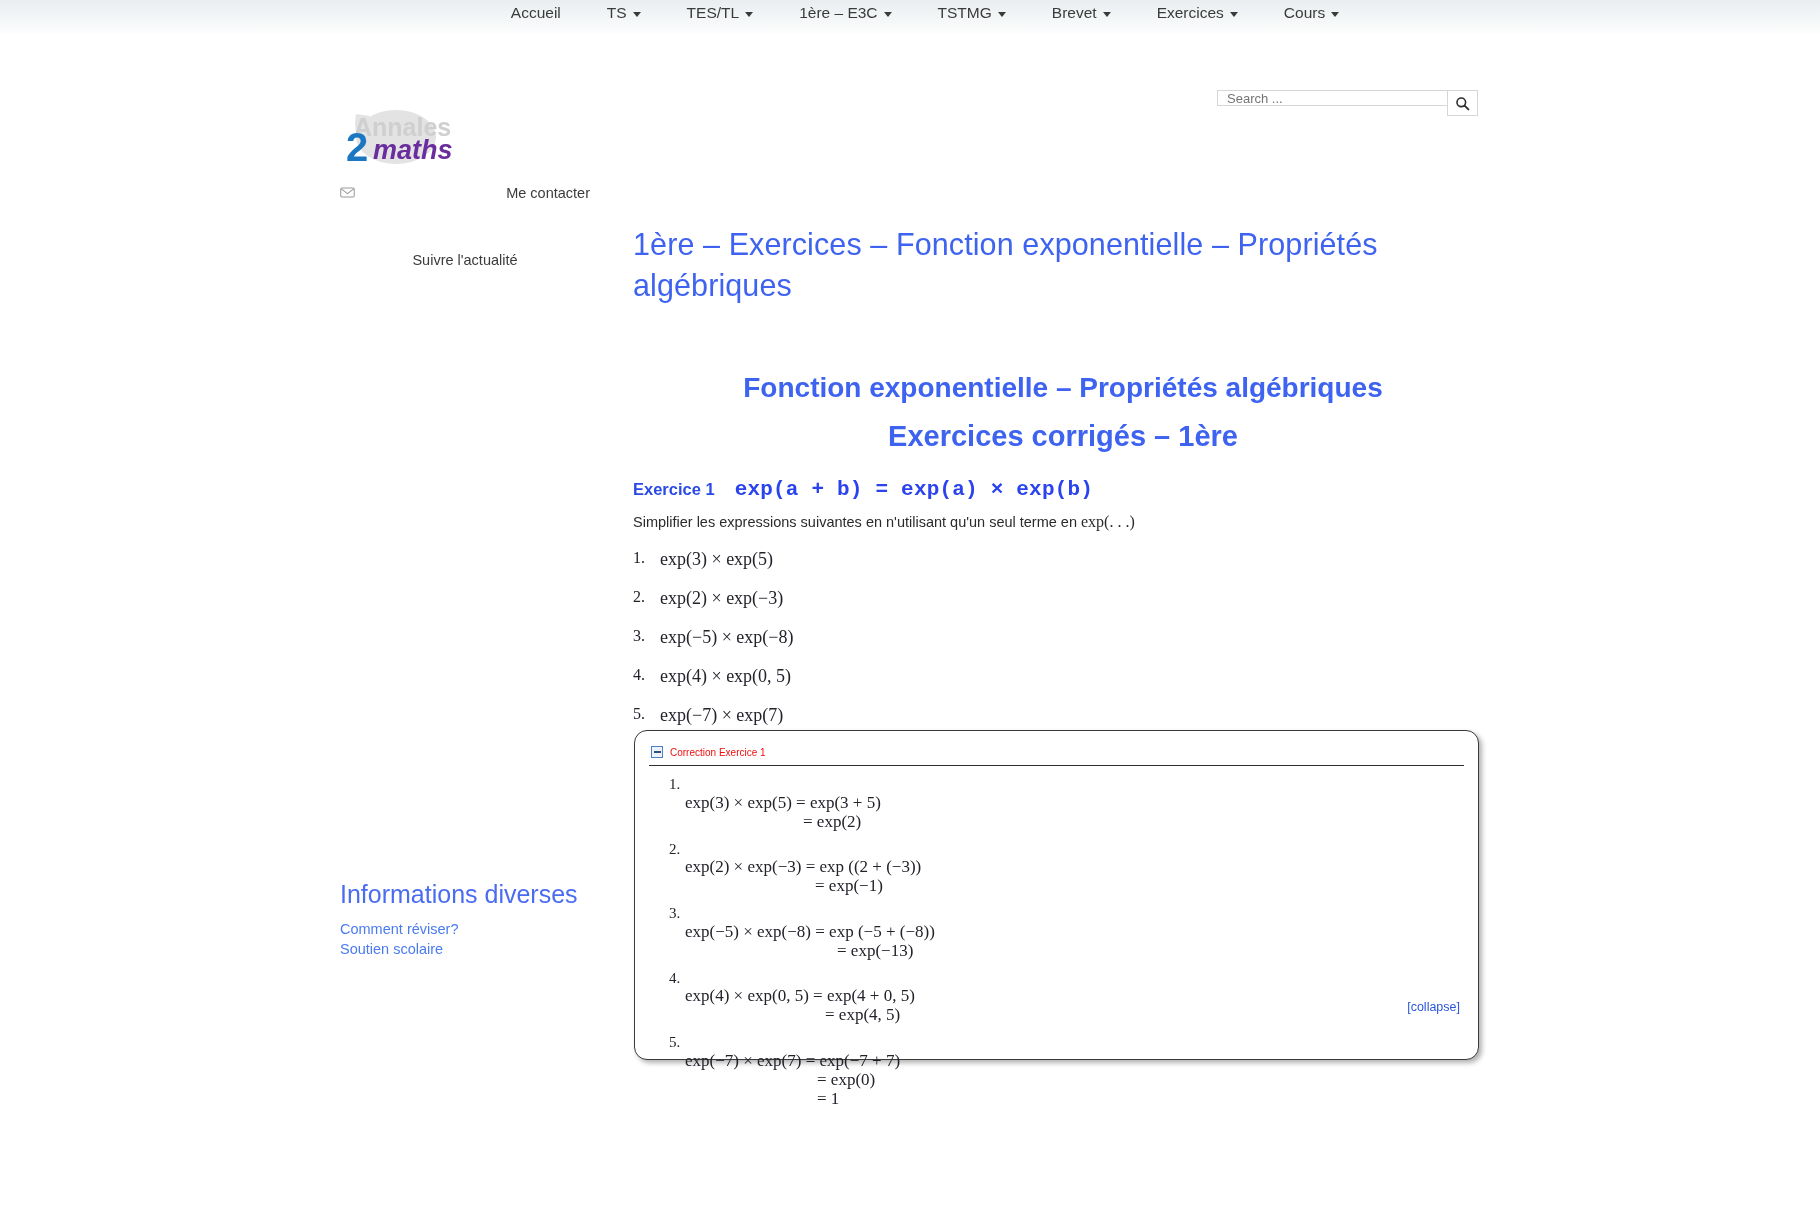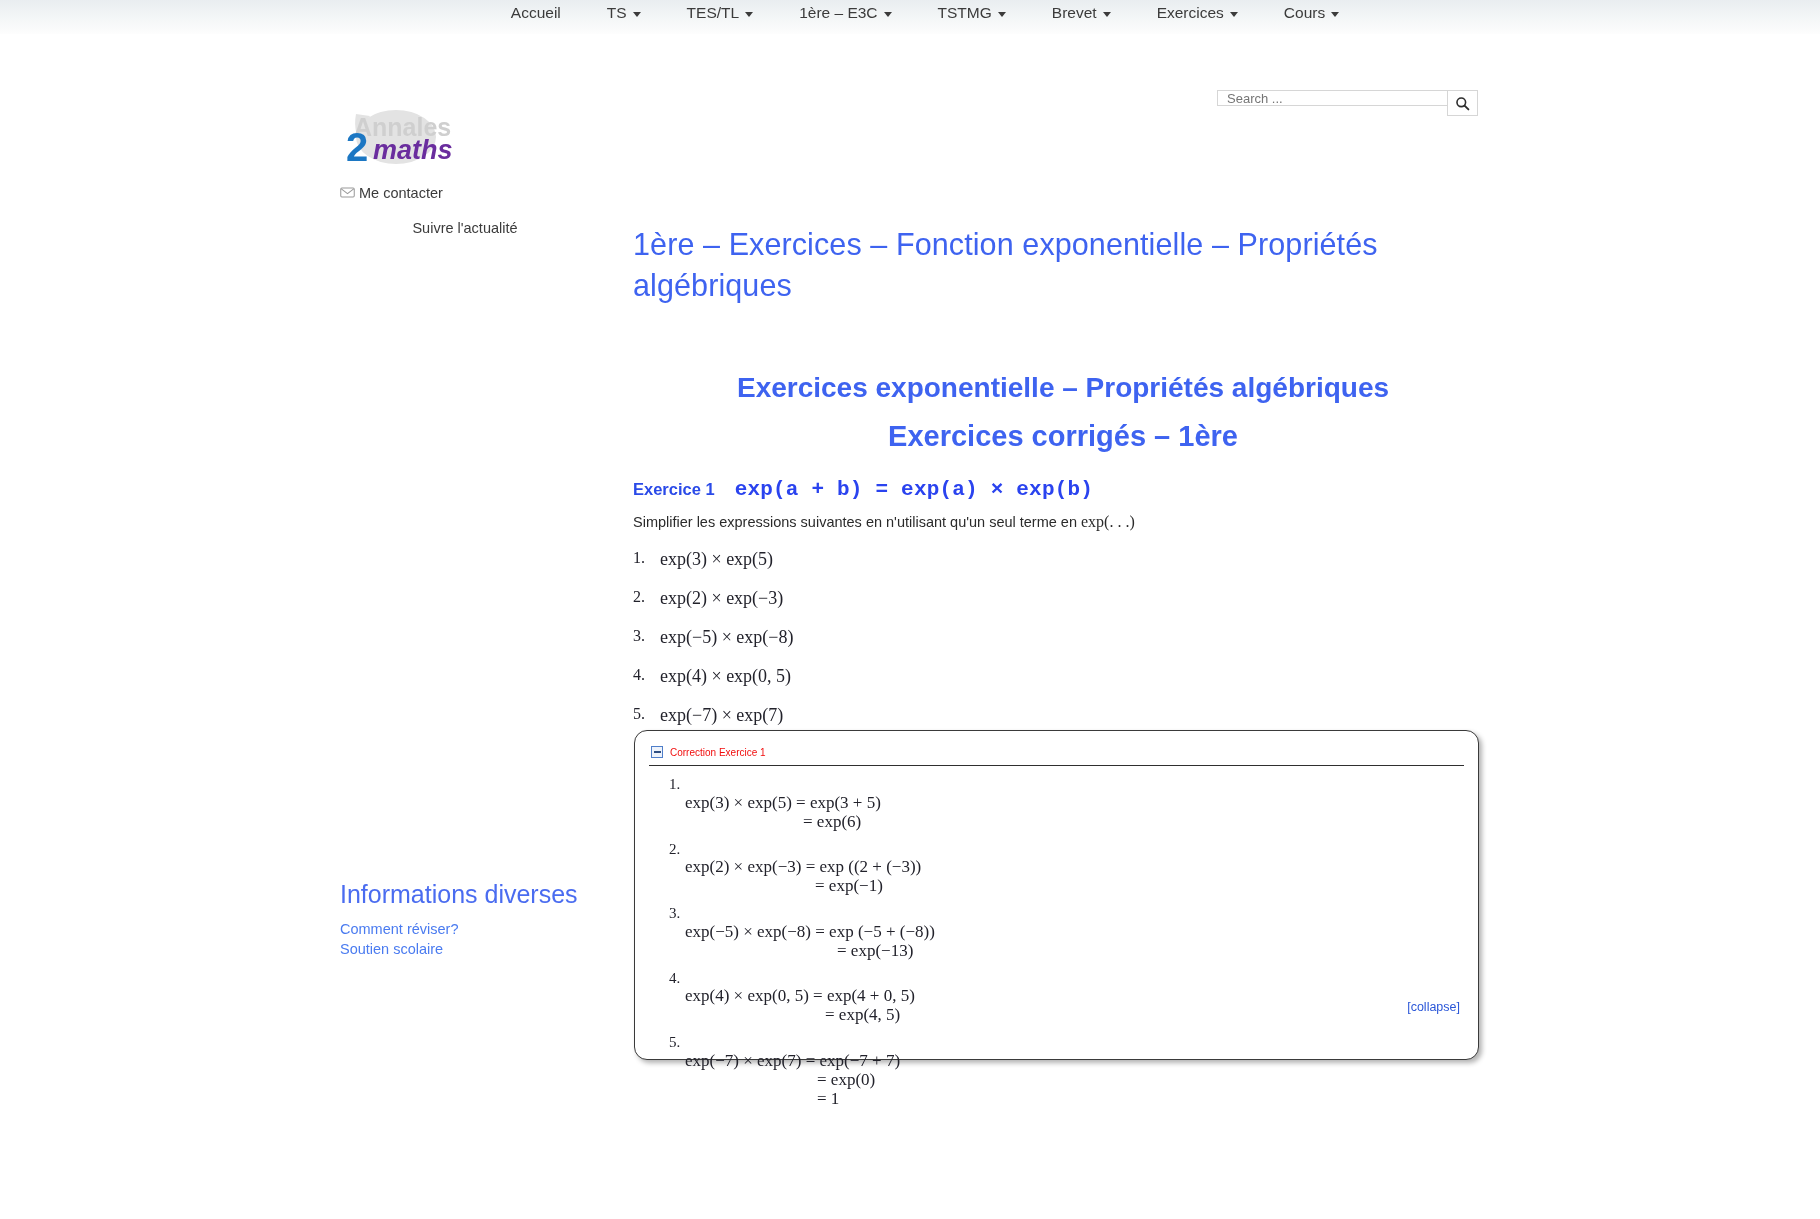--- a/index.html
+++ b/index.html
@@ -102,22 +102,23 @@
   .logo svg { display: block; }
 
   .contact-block {
     margin-top: 16px;
     font-size: 14.5px;
     color: #3b3b3b;
   }
   .contact-line {
     display: flex;
     align-items: center;
-    gap: 4px;
+    gap: 12px;
     height: 21px;
+    justify-content: space-between;
   }
   .contact-line + .contact-line { margin-top: 1px; flex-direction: column; }
   .contact-link {
     color: #3b3b3b;
     cursor: pointer;
     font-size: 14.5px;
   }
   .sicon { width: 15px; height: 15px; display: block; cursor: pointer; }
 
   .sidebar-section {
@@ -410,21 +411,21 @@
       <div id="sidebar-links">
           <a class="sidebar-link">Comment réviser?</a>
           <a class="sidebar-link">Soutien scolaire</a>
         </div>
     </div>
   </div>
 
   <div class="main">
     <h1 class="page-title">1ère – Exercices – Fonction exponentielle – Propriétés algébriques</h1>
 
-    <h2 class="h-center h2-main">Exercices exponentielle – Propriétés algébriques</h2>
+    <h2 class="h-center h2-main">Fonction exponentielle – Propriétés algébriques</h2>
     <h3 class="h-center h3-main">Exercices corrigés – 1ère</h3>
 
     <div class="ex-head">
       <span class="ex-label">Exercice 1</span>
       <span class="ex-formula">exp(a + b) = exp(a) × exp(b)</span>
     </div>
 
     <div class="ex-intro">
       <span>Simplifier les expressions suivantes en n'utilisant qu'un seul terme en </span><span class="mth">exp(. . .)</span>
     </div>
@@ -444,21 +445,21 @@
           <i></i>
         </span>
       <span class="corr-title">Correction Exercice 1</span>
     </div>
     <div class="corr-rule"></div>
     <div class="corr-body">
       <div id="corr-items">
           <div class="corr-item">
             <div class="corr-num">1.</div>
             <span class="eqn">exp(3) × exp(5) = exp(3 + 5)</span>
-            <span class="eqn-cont" style="margin-left: 146px;">= exp(6)</span>
+            <span class="eqn-cont" style="margin-left: 146px;">= exp(2)</span>
           </div>
           <div class="corr-item">
             <div class="corr-num">2.</div>
             <span class="eqn">exp(2) × exp(−3) = exp ((2 + (−3))</span>
             <span class="eqn-cont" style="margin-left: 158px;">= exp(−1)</span>
           </div>
           <div class="corr-item">
             <div class="corr-num">3.</div>
             <span class="eqn">exp(−5) × exp(−8) = exp (−5 + (−8))</span>
             <span class="eqn-cont" style="margin-left: 180px;">= exp(−13)</span>

